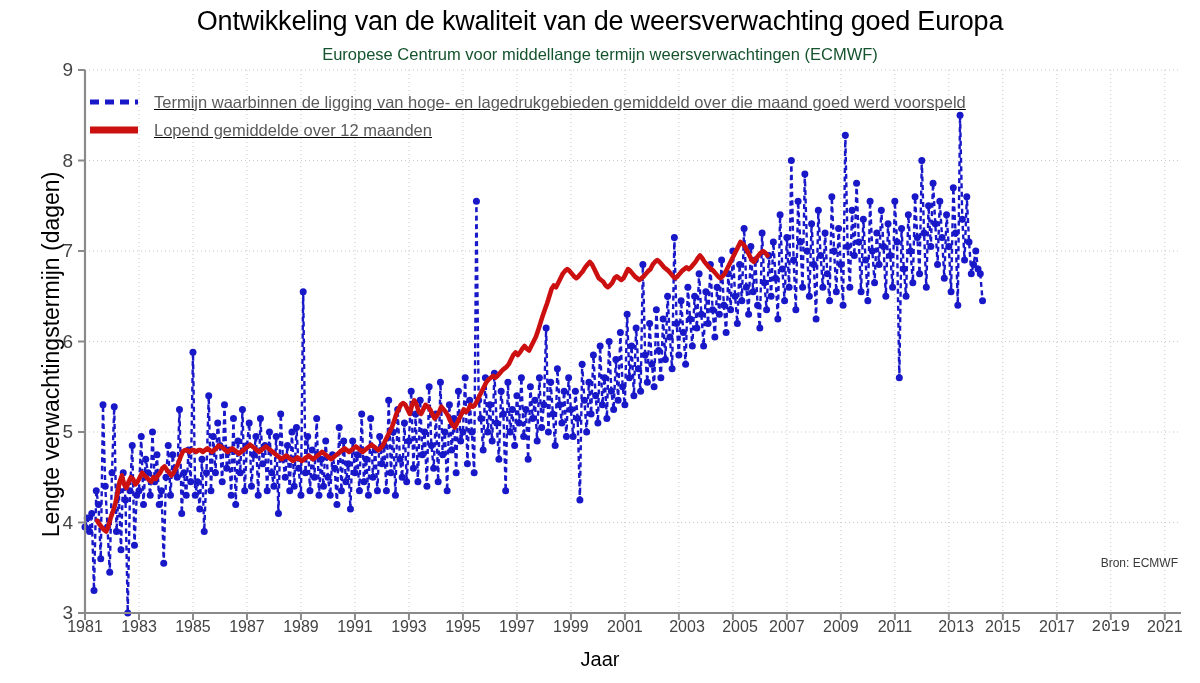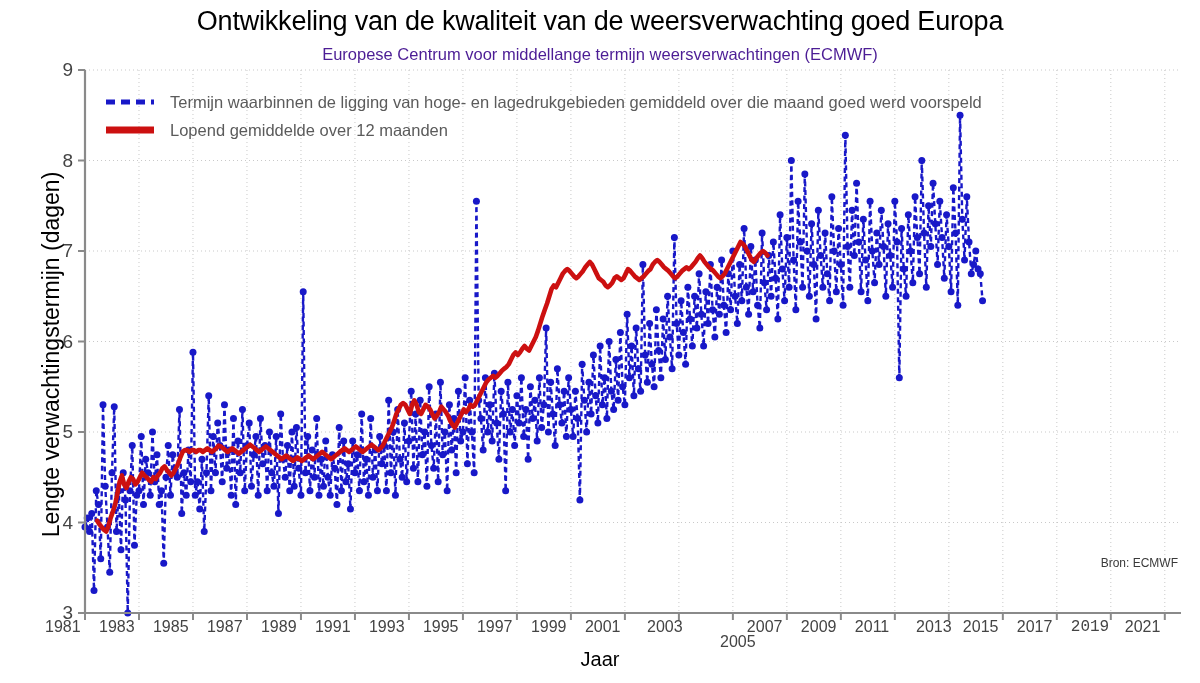--- a/index.html
+++ b/index.html
@@ -29,21 +29,21 @@
     font-size: 27px;
     letter-spacing: -0.2px;
     color: #000;
   }
   .subtitle {
     position: absolute;
     left: 0; top: 45px;
     width: 1200px;
     text-align: center;
     font-size: 16.5px;
-    color: #4c1d95;
+    color: #14532d;
   }
   .ylabel {
     position: absolute;
     left: -219px;
     top: 341px;
     width: 540px;
     text-align: center;
     font-size: 23px;
     color: #000;
     transform: rotate(-90deg);
@@ -65,28 +65,30 @@
     text-align: right;
     font-size: 19px;
     color: #444;
     transform: translateY(-11px);
   }
   .xtick {
     position: absolute;
     top: 618px;
     width: 80px;
     margin-left: -40px;
+    text-align: center;
     font-size: 16px;
     color: #444;
   }
   .legend {
     position: absolute;
-    left: 104px;
+    left: 88px;
     top: 88px;
     width: 1080px;
+    text-decoration: underline;
   }
   .legend-row {
     display: flex;
     align-items: center;
     height: 28px;
   }
   .legend-swatch {
     width: 52px;
     height: 16px;
     margin-right: 14px;
@@ -600,21 +602,21 @@
       <div class="xtick" style="left: 192.98px;">1985</div>
       <div class="xtick" style="left: 246.97px;">1987</div>
       <div class="xtick" style="left: 300.961px;">1989</div>
       <div class="xtick" style="left: 354.951px;">1991</div>
       <div class="xtick" style="left: 408.941px;">1993</div>
       <div class="xtick" style="left: 462.931px;">1995</div>
       <div class="xtick" style="left: 516.921px;">1997</div>
       <div class="xtick" style="left: 570.911px;">1999</div>
       <div class="xtick" style="left: 624.901px;">2001</div>
       <div class="xtick" style="left: 687px;">2003</div>
-      <div class="xtick" style="left: 760px; margin-top: 15px;">2005</div>
+      <div class="xtick" style="left: 740px;">2005</div>
       <div class="xtick" style="left: 786.872px;">2007</div>
       <div class="xtick" style="left: 840.862px;">2009</div>
       <div class="xtick" style="left: 894.852px;">2011</div>
       <div class="xtick" style="left: 956px;">2013</div>
       <div class="xtick" style="left: 1002.83px;">2015</div>
       <div class="xtick" style="left: 1056.82px;">2017</div>
       <div class="xtick" style="left: 1110.81px; font-family: Liberation Mono, monospace;">2019</div>
       <div class="xtick" style="left: 1164.8px;">2021</div>
     </div>
 

